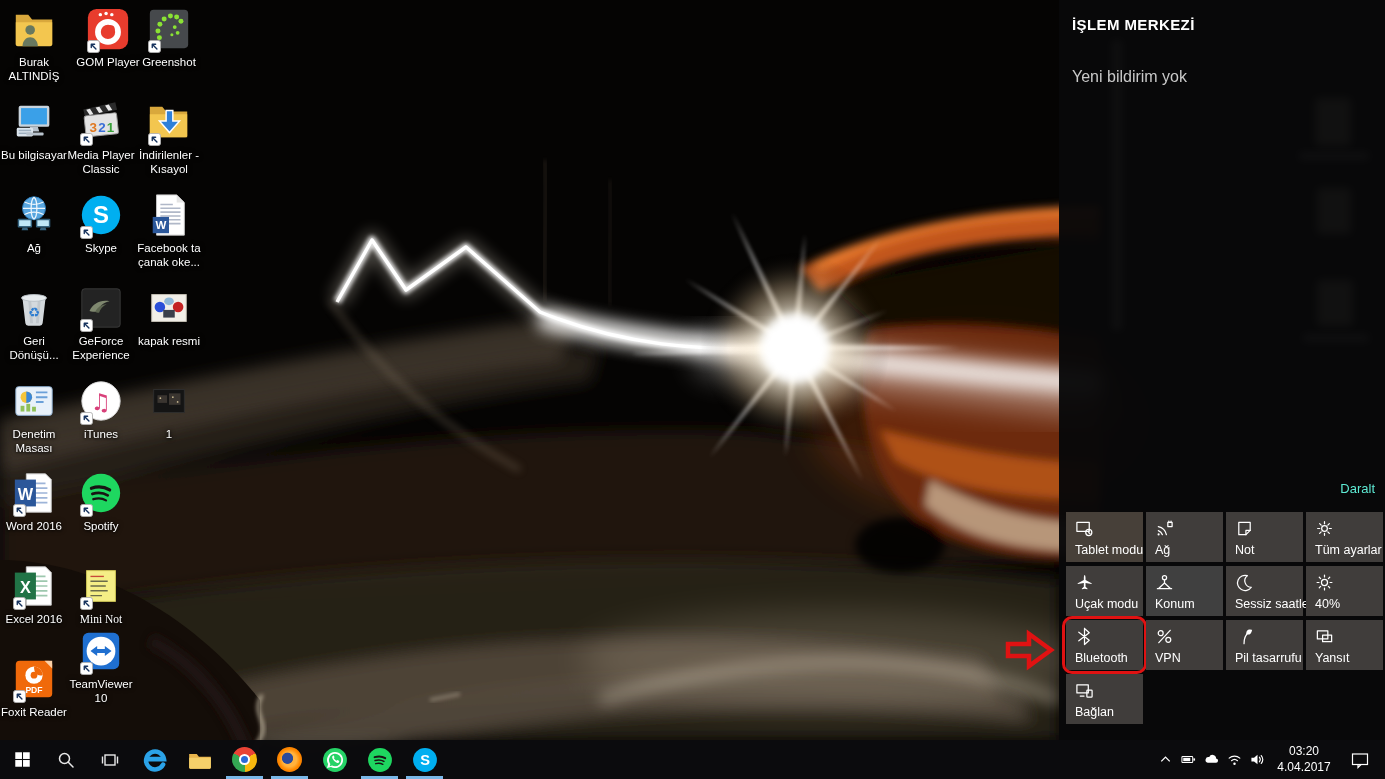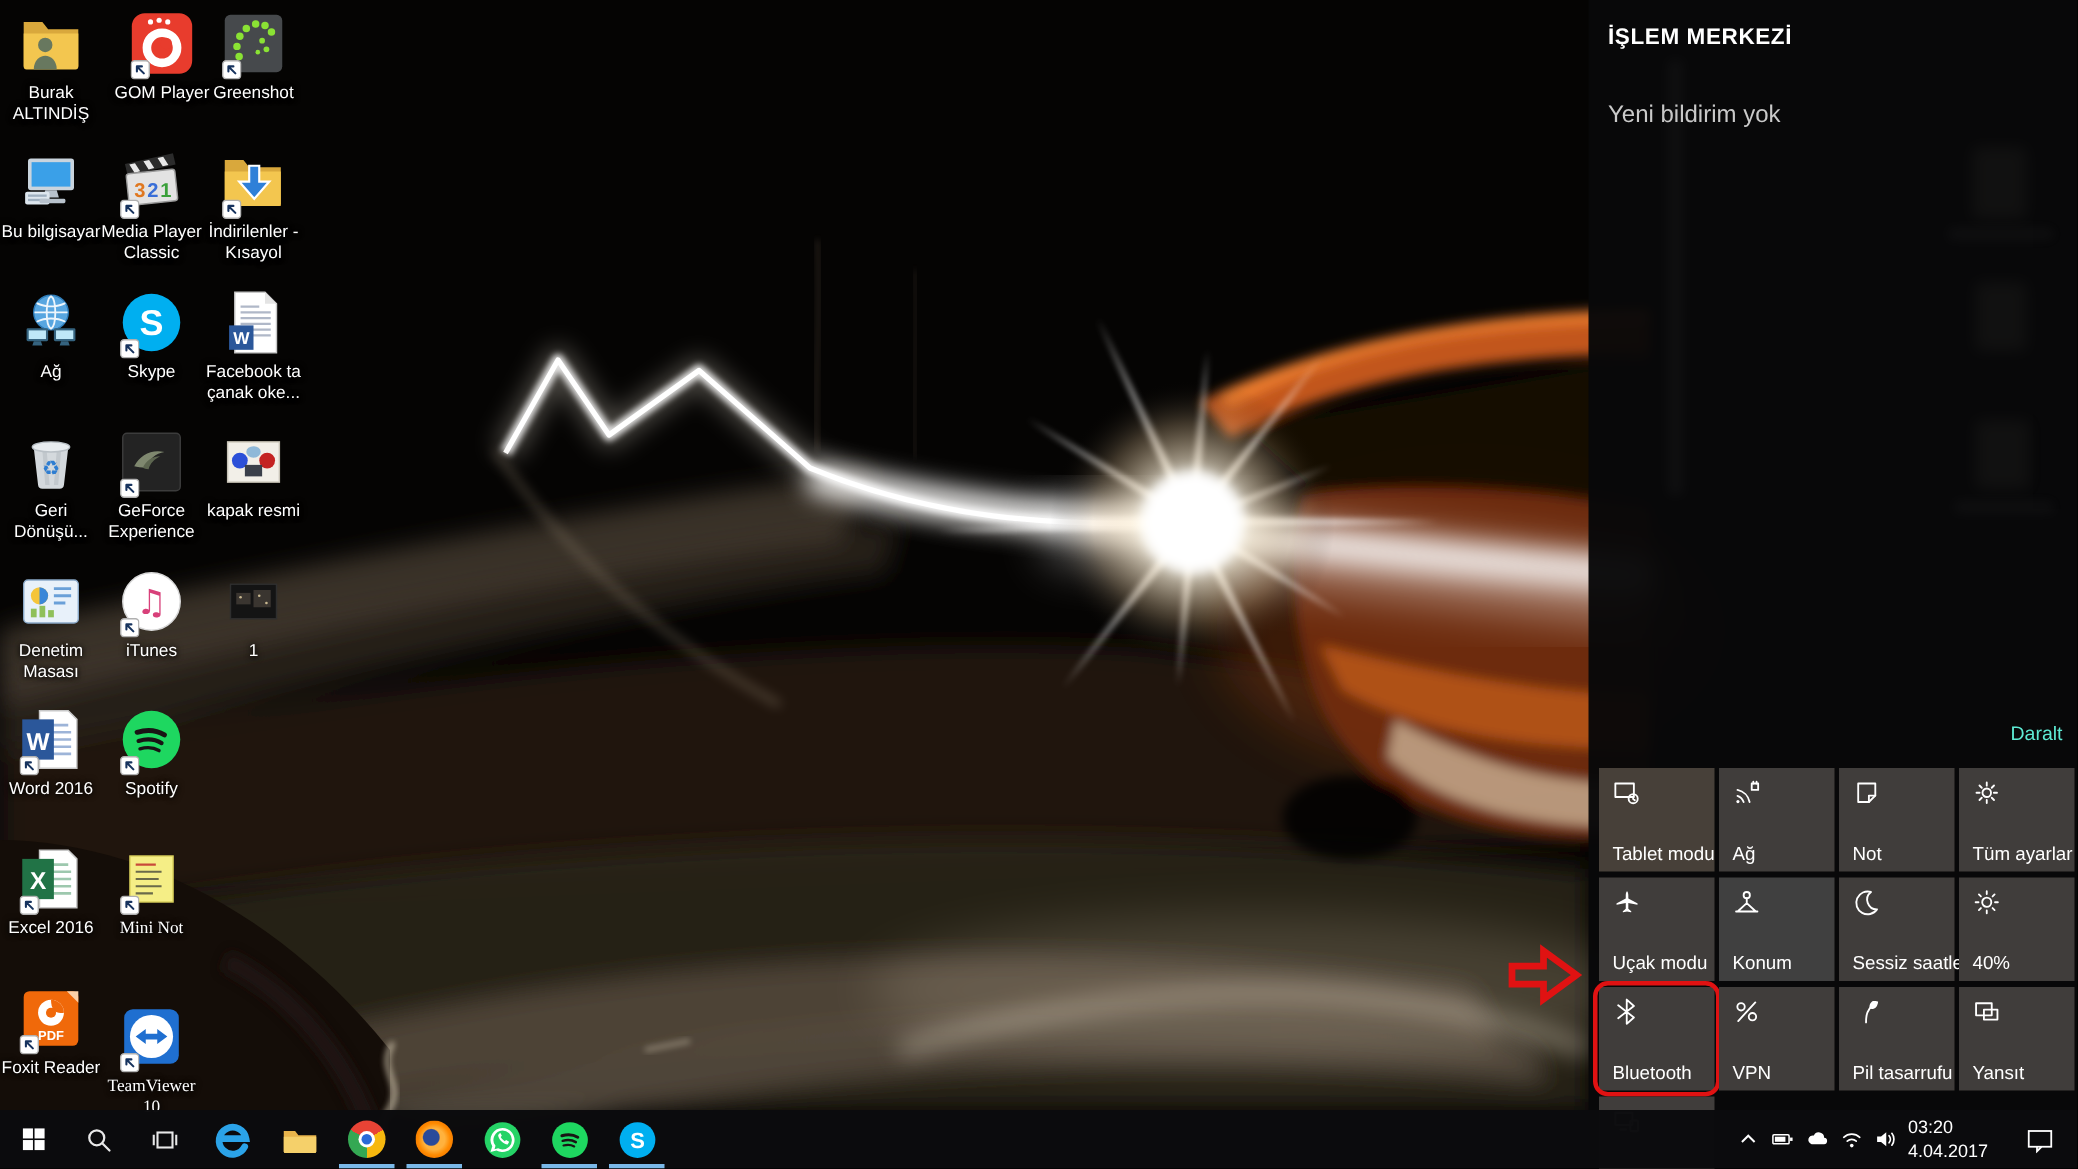--- a/index.html
+++ b/index.html
@@ -19,21 +19,21 @@
 
   
   #panel{position:absolute;left:1059px;top:0;width:326px;height:740px;
          background:rgba(8,8,9,.97);color:#fff;z-index:3}
   #panel-title{position:absolute;left:13px;top:16px;font-size:15px;font-weight:bold;letter-spacing:.4px}
   #panel-empty{position:absolute;left:13px;top:68px;font-size:16px;color:#c9c9c9}
   .ghost{position:absolute;background:#8a8878;opacity:.07;filter:blur(5px);border-radius:3px}
   .ghost-strip{position:absolute;background:#999;opacity:.05;filter:blur(4px)}
   #collapse{position:absolute;right:10px;top:481px;font-size:13px;color:#5eead4;cursor:default}
   #tiles{position:absolute;left:7px;top:512px;width:317px;display:flex;flex-wrap:wrap;gap:4px 3px}
-  .tile{width:77px;height:69px;background:#403d3b;position:relative;color:#fff;cursor:default}
+  .tile{width:77px;height:50px;background:#403d3b;position:relative;color:#fff;cursor:default}
   .tile.warm{background:#474039}
   .tile.active{background:#404040}
   .tile-ic{position:absolute;left:9px;top:7px;width:19px;height:19px}
   .tile-ic svg{width:100%;height:100%;display:block}
   .tile-label{position:absolute;left:9px;bottom:5px;font-size:12.5px;white-space:nowrap}
   .tile.annotated::after{content:"";position:absolute;inset:-4px;border:3.5px solid #e01212;
      border-radius:10px;pointer-events:none}
 
   
   #red-arrow{position:absolute;left:1004px;top:629px;width:52px;height:42px;z-index:6}
@@ -49,21 +49,21 @@
      background:conic-gradient(from -60deg,#e84335 0 120deg,#f7b80e 0 240deg,#34a853 0 360deg)}
   .chrome-ic i{position:absolute;border-radius:50%}
   .chrome-ic .cw{left:7px;top:7px;width:11px;height:11px;background:#fff}
   .chrome-ic .cb{left:9px;top:9px;width:7px;height:7px;background:#2a6ad8}
   .ff-ic{width:25px;height:25px;border-radius:50%;
      background:radial-gradient(circle at 42% 45%,#2a4a9a 0 26%,rgba(0,0,0,0) 30%),
                 radial-gradient(circle at 50% 50%,#ffb23e 0 40%,#ff8a00 60%,#e05e00 100%)}
   #tray{margin-left:auto;display:flex;align-items:center;flex:0 0 auto;padding-right:4px}
   .tray-ic{width:23px;height:39px;display:flex;align-items:center;justify-content:center}
   .tray-ic svg{width:15px;height:15px;display:block}
-  #clock{width:64px;font-size:12px;line-height:1.3;color:#fff;padding:0 3px}
+  #clock{width:64px;text-align:center;font-size:12px;line-height:1.3;color:#fff;padding:0 3px}
   #ac-btn{width:42px}
   #ac-btn svg{width:18px;height:18px}
 </style>
 </head>
 <body>
 
 <div id="wallpaper">
 <svg width="1385" height="779" viewBox="0 0 1385 779" preserveAspectRatio="none">
   <defs>
     <filter id="b2" x="-50%" y="-50%" width="200%" height="200%">
@@ -484,21 +484,21 @@
         </svg>
         <span class="shortcut-ov">
           <svg viewBox="0 0 14 14">
             <rect x="0.5" y="0.5" width="13" height="13" rx="2.5" fill="#fff" stroke="#b0b0b0"></rect>
             <path d="M9.6 9.6L4.6 4.6M4.6 4.6v3.6M4.6 4.6h3.6" stroke="#17335e" stroke-width="1.5" fill="none" stroke-linecap="round"></path>
           </svg>
         </span>
       </span>
       <span class="desk-label">Foxit Reader</span>
     </div>
-    <div class="desk-item" style="left: 59px; top: 668px; font-family: Liberation Serif, serif;">
+    <div class="desk-item" style="left: 59px; top: 628px;">
       <span class="desk-ic">
         <svg viewBox="0 0 48 48">
           <rect x="5" y="5" width="38" height="38" rx="6" fill="#1f6fd0"></rect>
           <circle cx="24" cy="24" r="15" fill="#fff"></circle>
           <path d="M13 24l7-5.2v3.2h8v-3.2l7 5.2-7 5.2v-3.2h-8v3.2z" fill="#1f6fd0"></path>
         </svg>
         <span class="shortcut-ov">
           <svg viewBox="0 0 14 14">
             <rect x="0.5" y="0.5" width="13" height="13" rx="2.5" fill="#fff" stroke="#b0b0b0"></rect>
             <path d="M9.6 9.6L4.6 4.6M4.6 4.6v3.6M4.6 4.6h3.6" stroke="#17335e" stroke-width="1.5" fill="none" stroke-linecap="round"></path>

